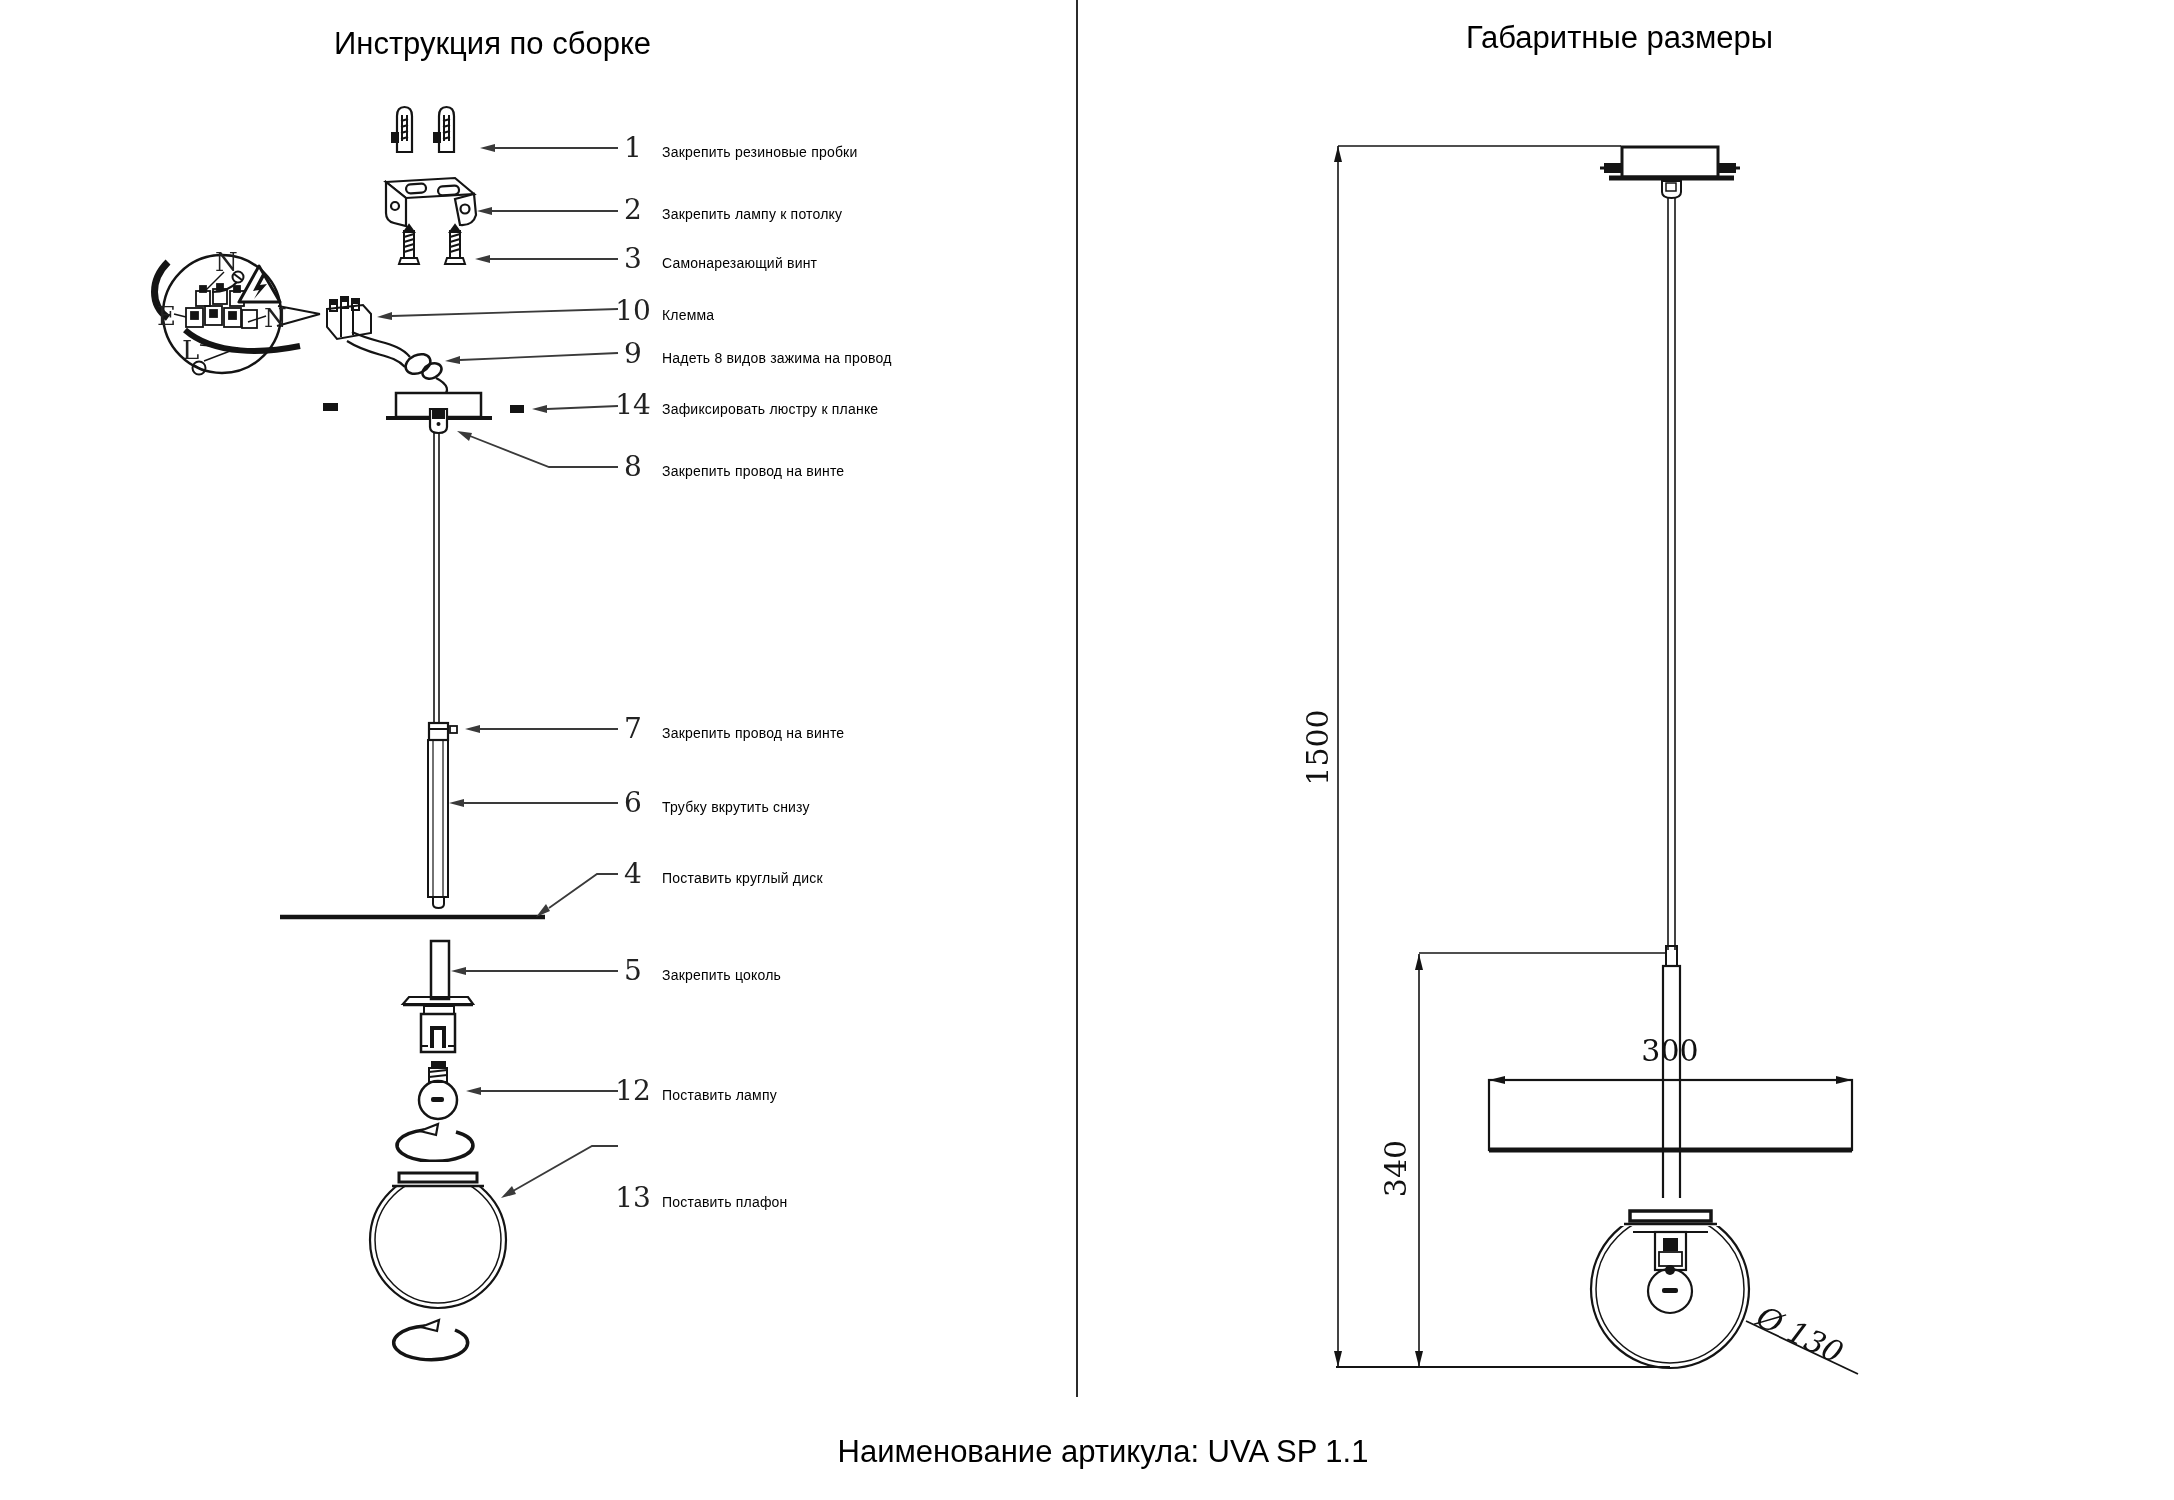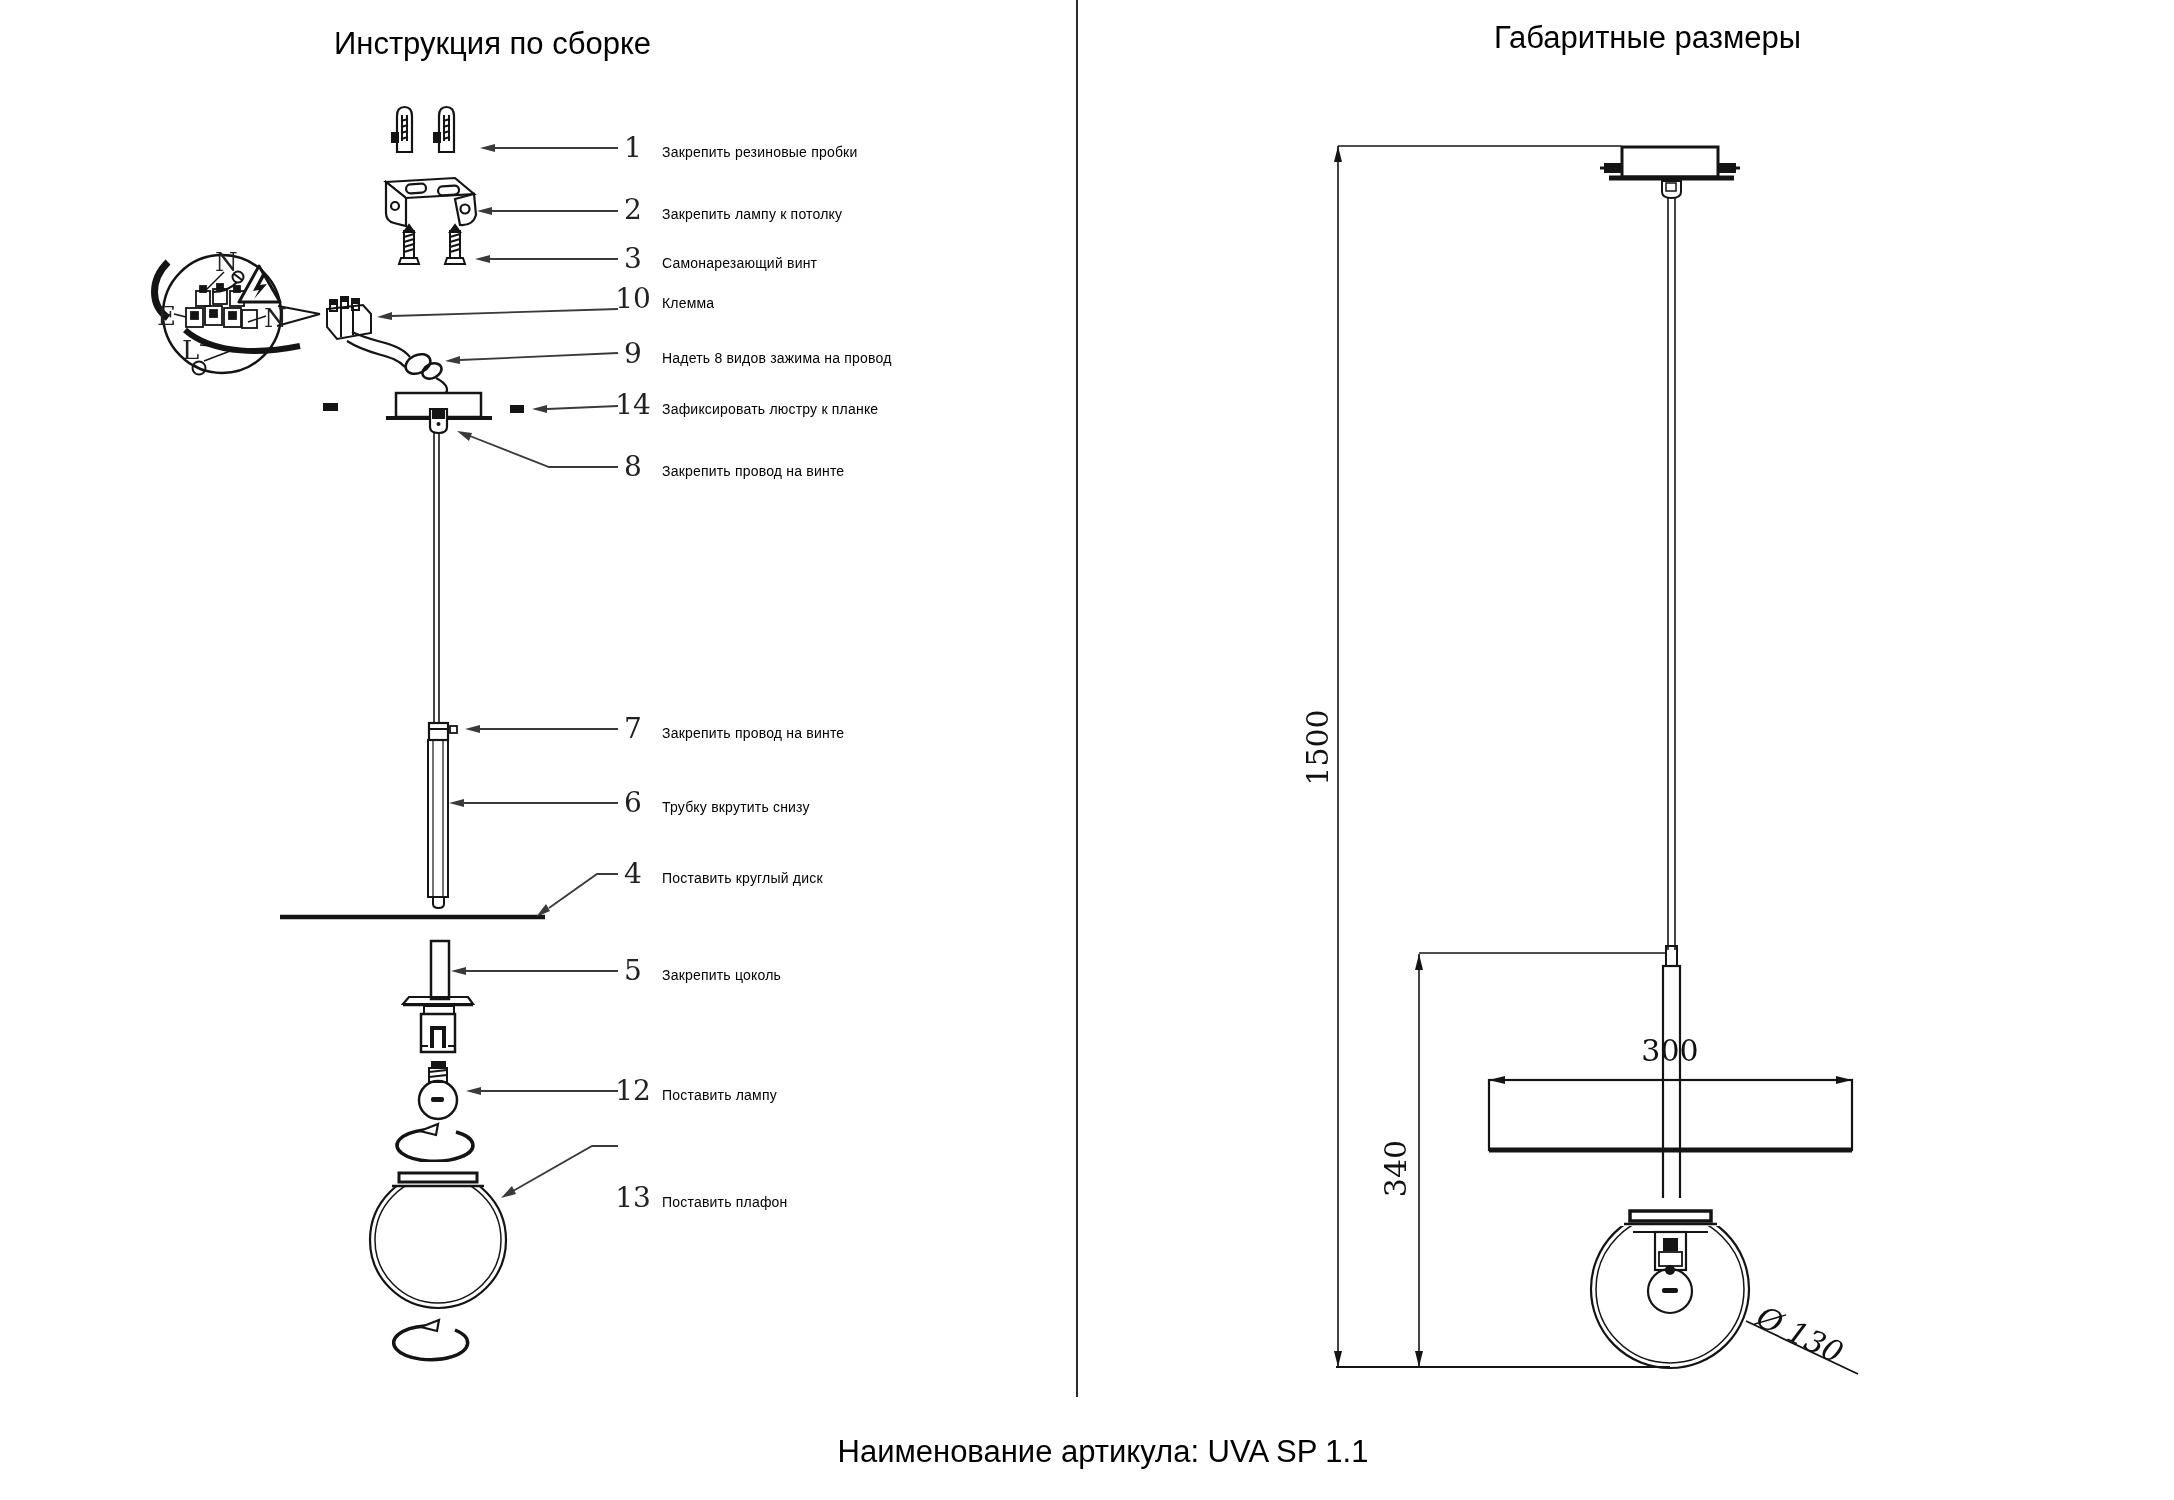--- a/index.html
+++ b/index.html
@@ -301,35 +301,35 @@
     <g>
       <line x1="1336" y1="1367" x2="1670" y2="1367" stroke-width="2.2"></line>
     </g>
 
   </g>
 </svg>
 
 <div class="divider"></div>
 
 <div class="t title" style="left:334px;top:26px;">Инструкция по сборке</div>
-<div class="t title" style="left:1466px;top:20px;margin-left:28px;">Габаритные размеры</div>
+<div class="t title" style="left:1466px;top:20px;">Габаритные размеры</div>
 
 <div class="step" style="top:131px">
       <span class="num">1</span>
       <span class="txt">Закрепить резиновые пробки</span>
     </div>
 <div class="step" style="top:193px">
       <span class="num">2</span>
       <span class="txt">Закрепить лампу к потолку</span>
     </div>
 <div class="step" style="top:242px">
       <span class="num">3</span>
       <span class="txt">Самонарезающий винт</span>
     </div>
-<div class="step" style="top:282px">
+<div class="step" style="top:294px">
       <span class="num">10</span>
       <span class="txt">Клемма</span>
     </div>
 <div class="step" style="top:337px">
       <span class="num">9</span>
       <span class="txt">Надеть 8 видов зажима на провод</span>
     </div>
 <div class="step" style="top:388px">
       <span class="num">14</span>
       <span class="txt">Зафиксировать люстру к планке</span>

